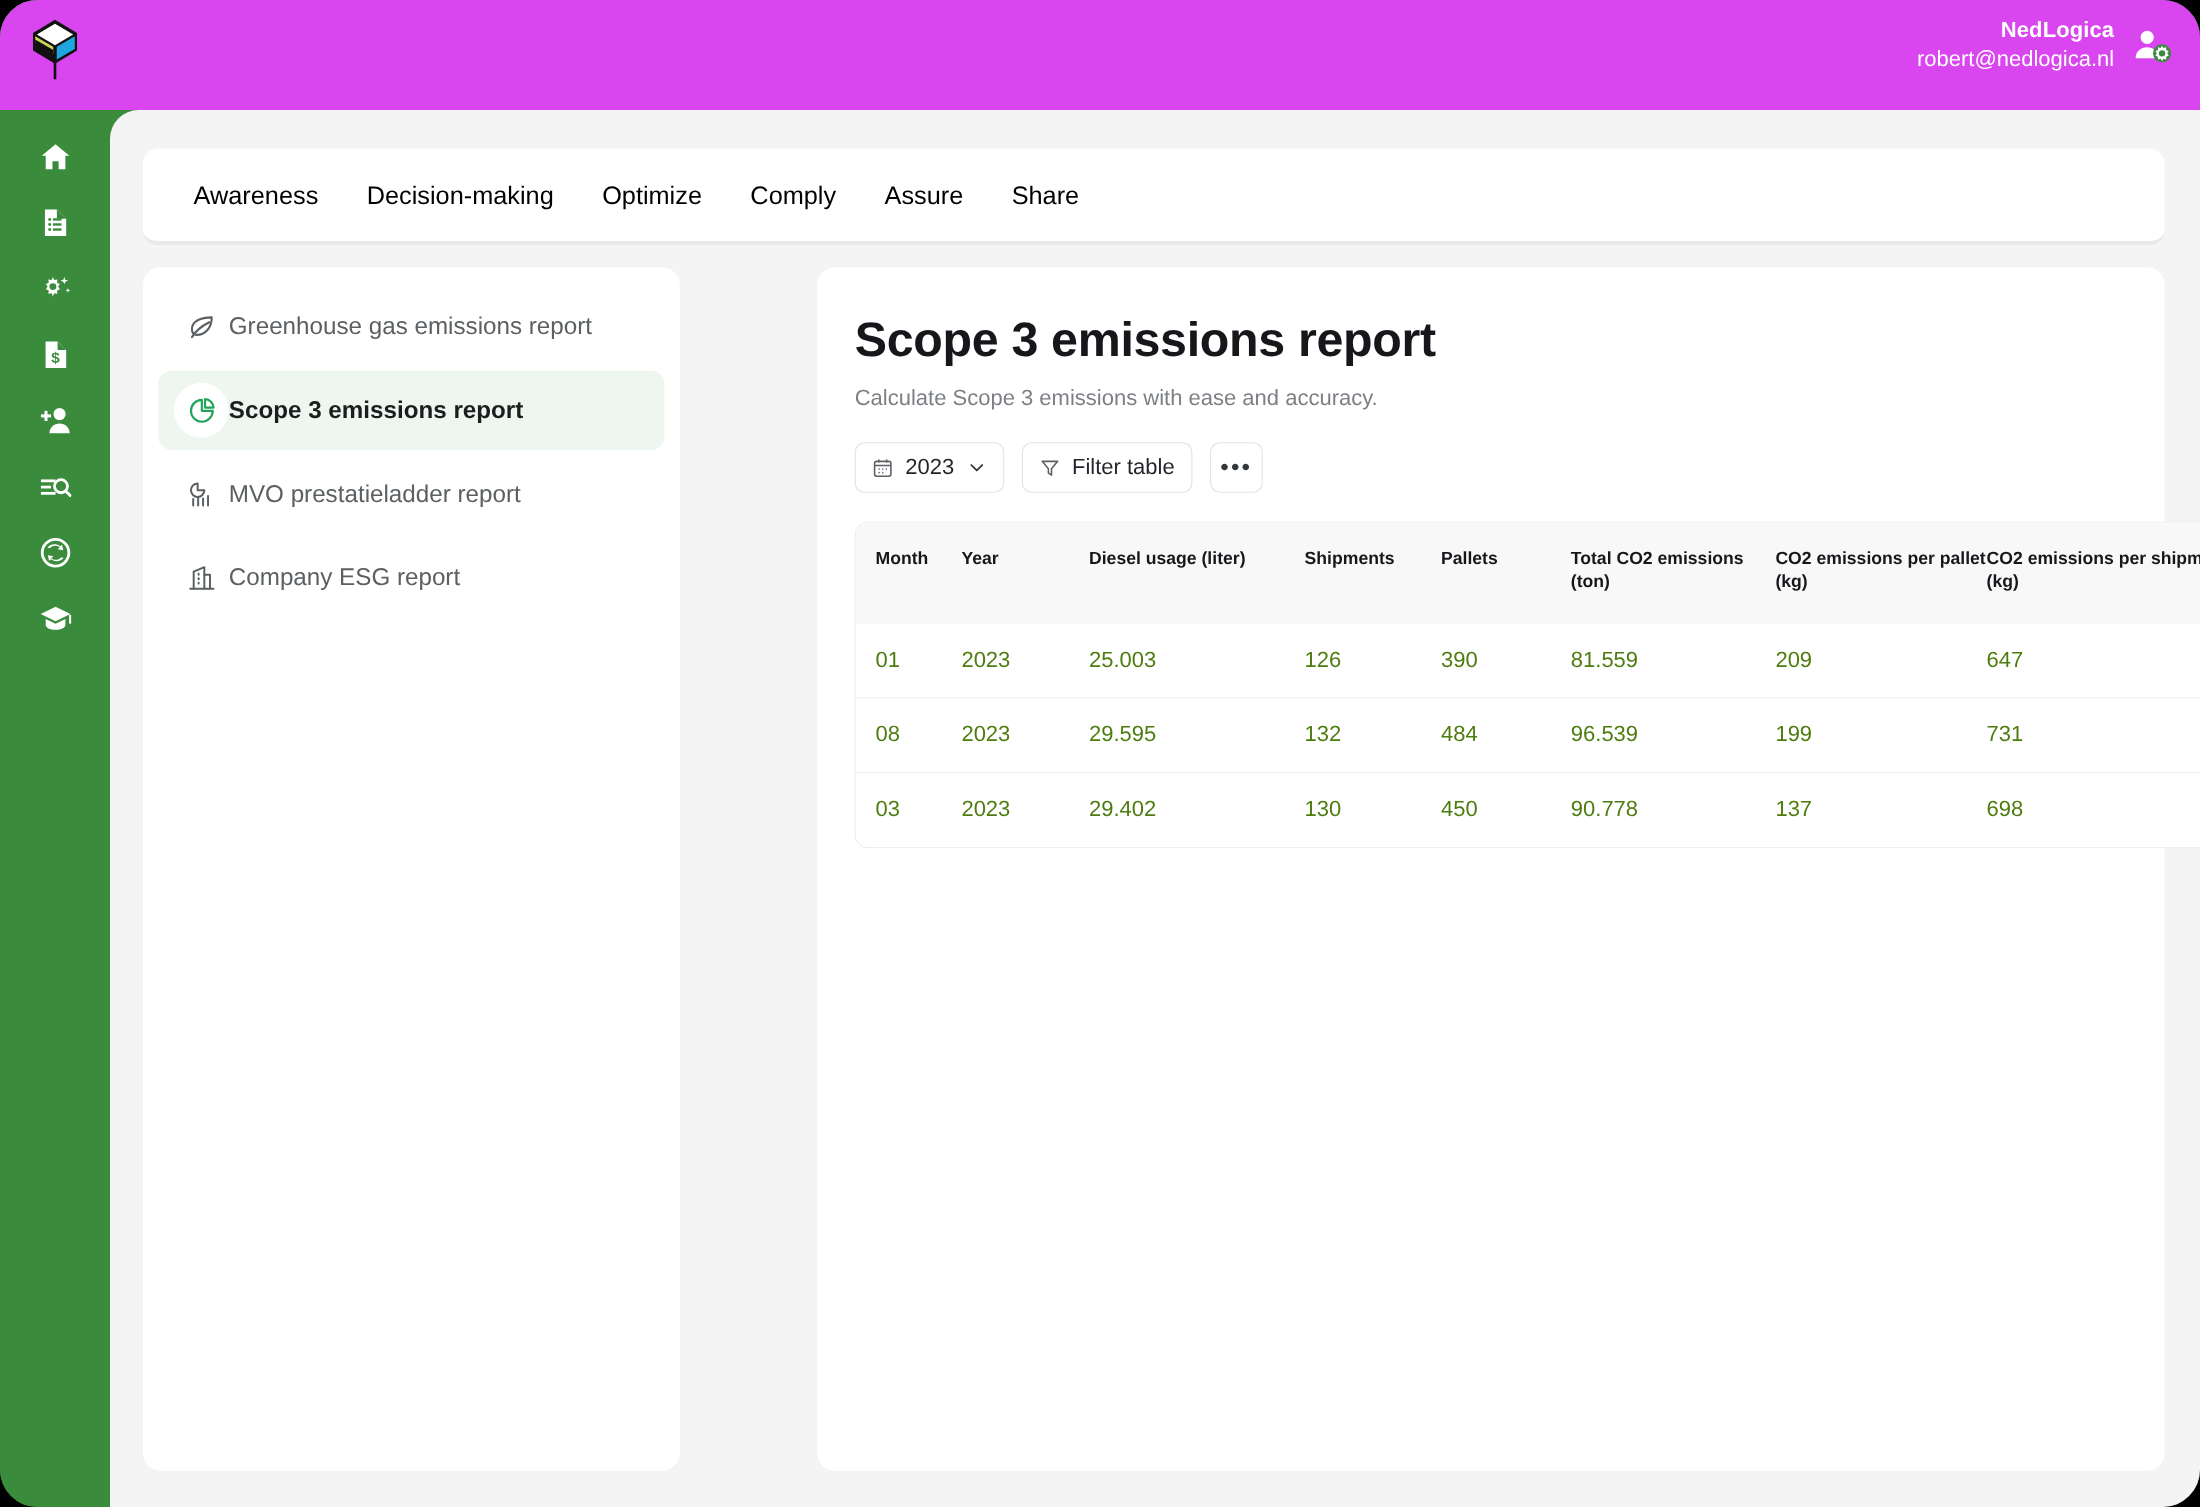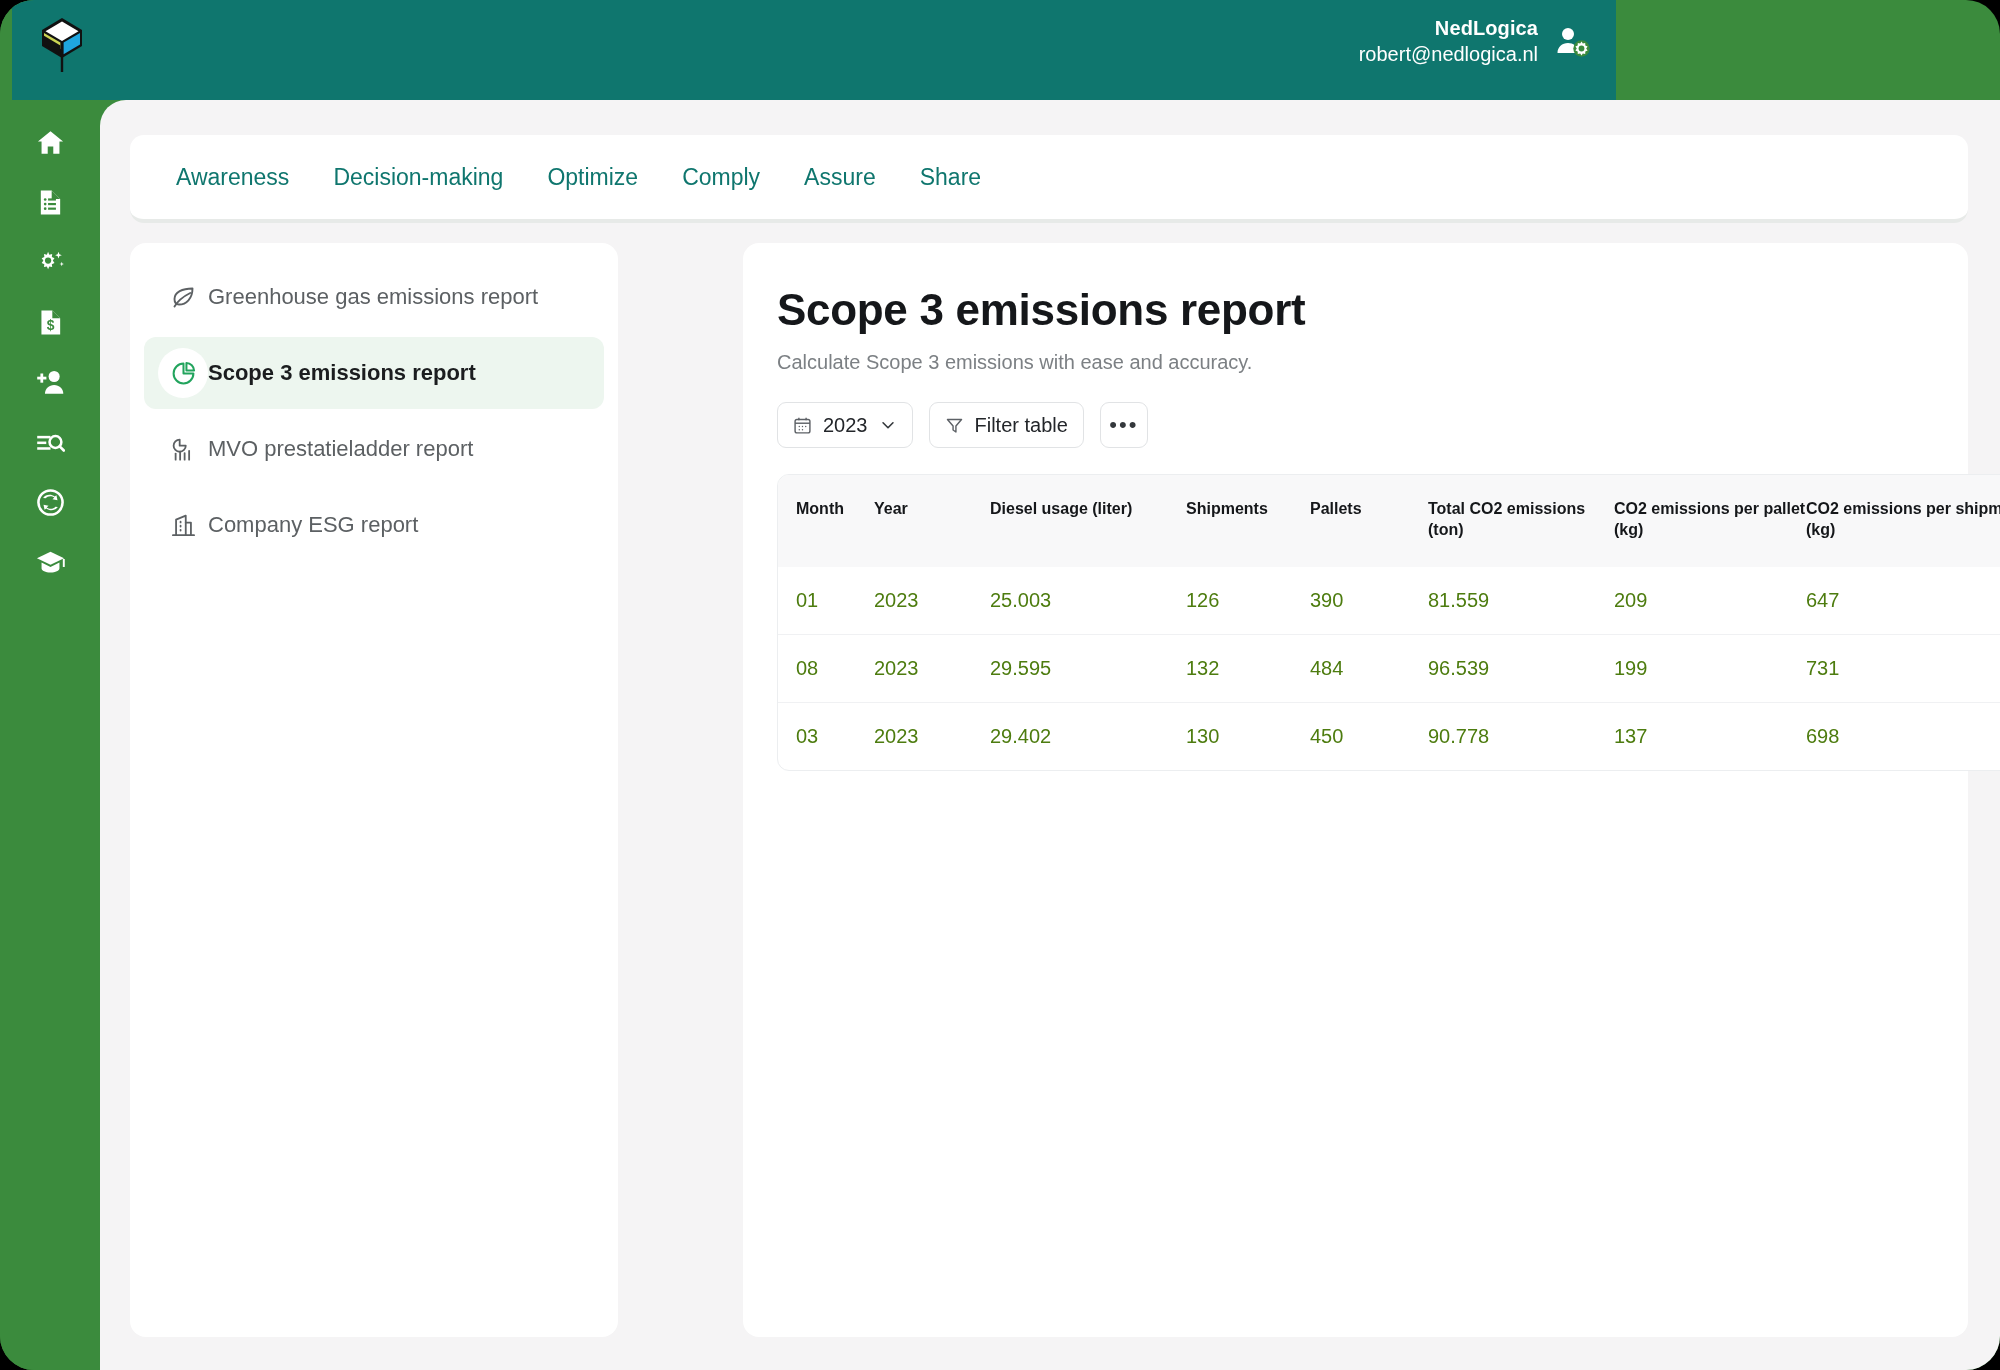--- a/index.html
+++ b/index.html
@@ -18,23 +18,23 @@
     width: 2000px;
     height: 1370px;
     background: #3b8b3d;
     border-radius: 34px;
     overflow: hidden;
   }
 
   
   #topbar {
     position: absolute;
-    left: 12px; top: 0;
-    width: 1604px; height: 100px;
-    background: #0f766e;
+    left: 0; top: 0;
+    width: 2000px; height: 100px;
+    background: #d946ef;
     z-index: 5;
   }
 
   #logo {
     position: absolute;
     left: 22px; top: 12px;
     width: 56px; height: 62px;
   }
 
   #user-area {
@@ -103,21 +103,21 @@
     width: 1838px; height: 88px;
     background: #ffffff;
     border-radius: 14px;
     border-bottom: 4px solid #e7eae8;
     display: flex;
     align-items: center;
     padding-left: 24px;
   }
   .nav-tab {
     font-size: 23px;
-    color: #0f766e;
+    color: #000000;
     padding: 10px 22px;
     cursor: pointer;
     white-space: nowrap;
   }
 
   
   #reports-panel {
     position: absolute;
     left: 30px; top: 143px;
     width: 488px; height: 1094px;

